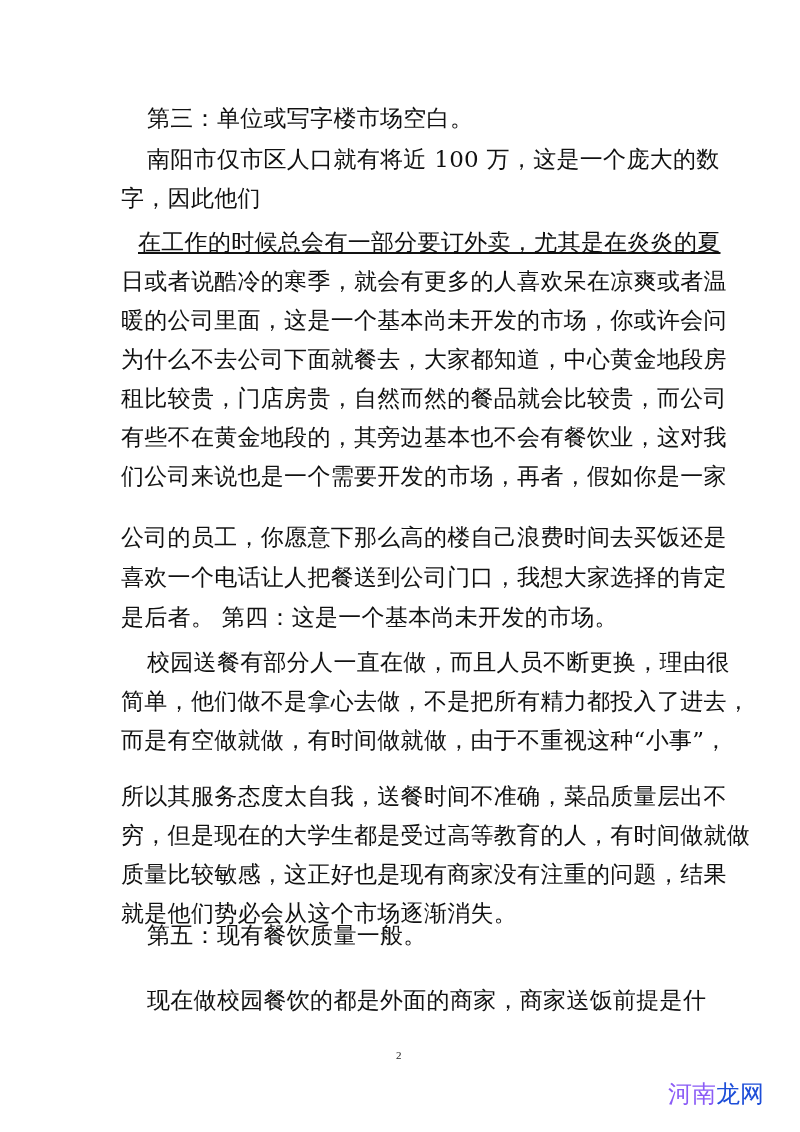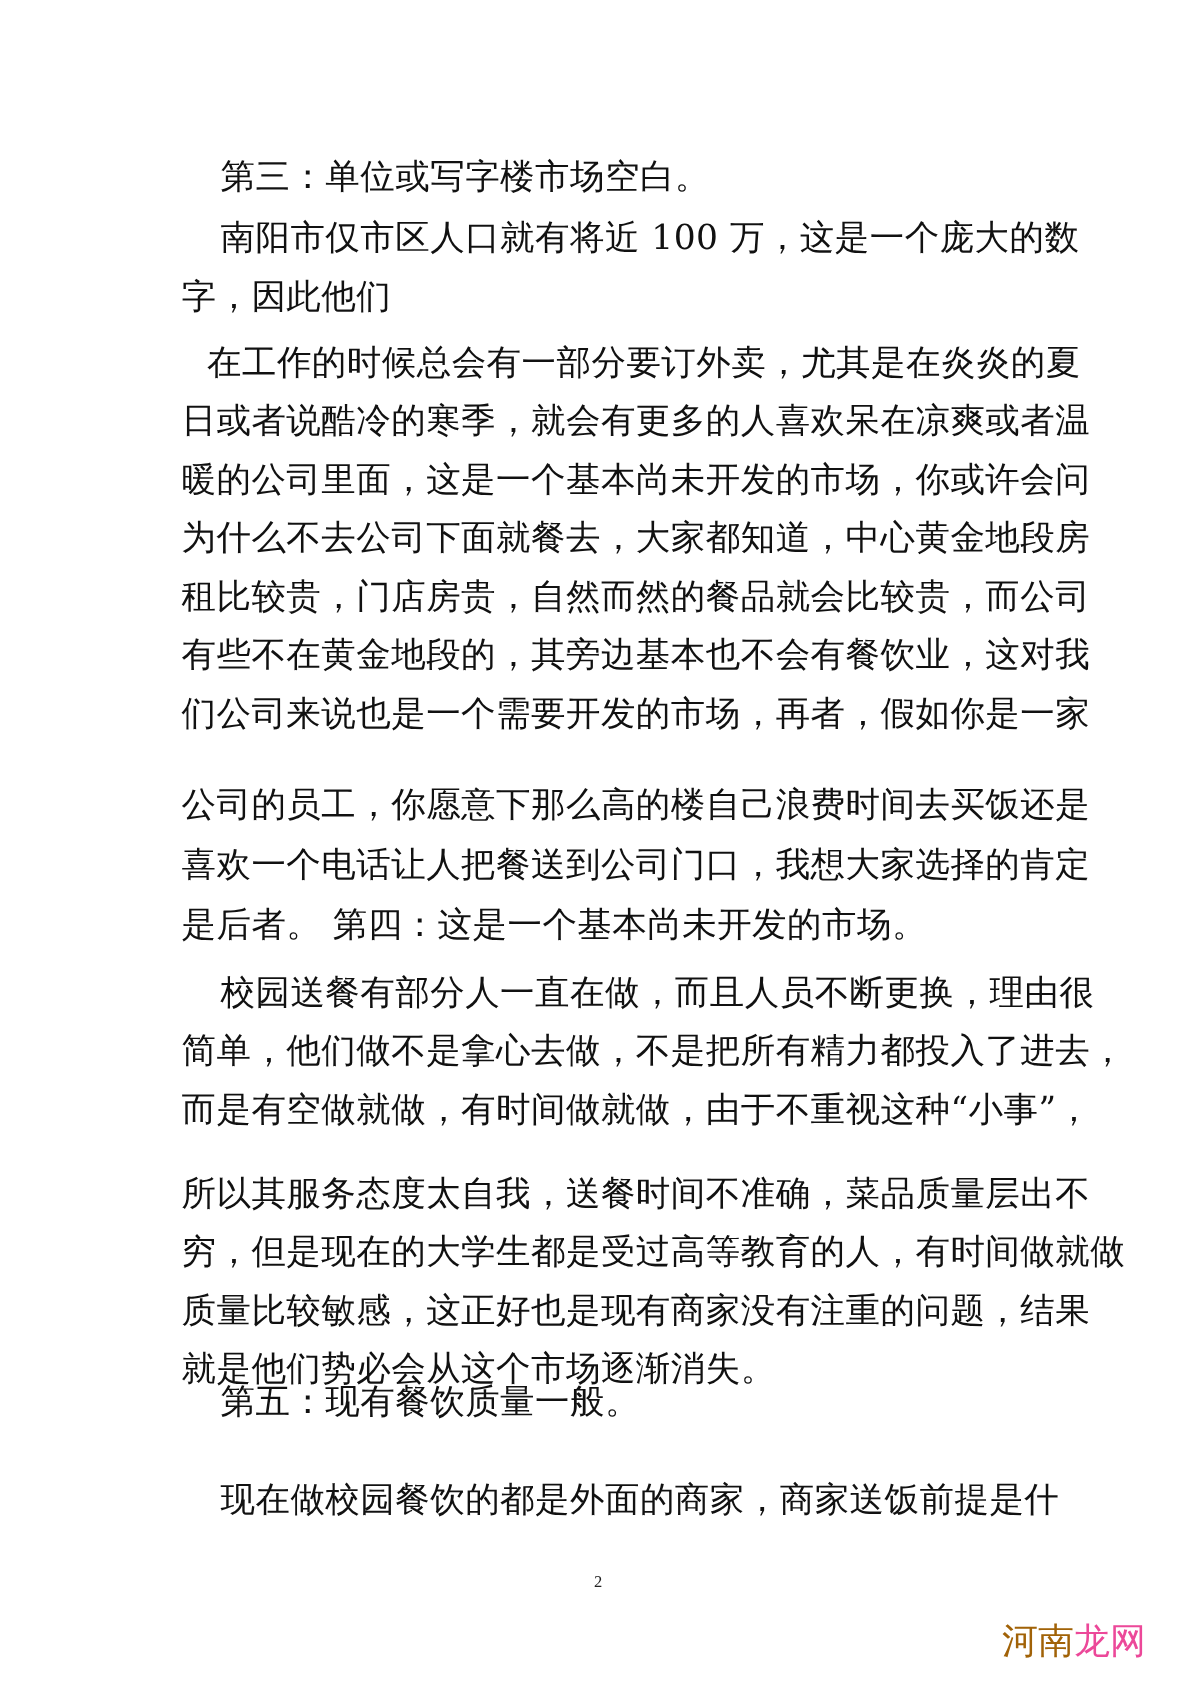--- a/index.html
+++ b/index.html
@@ -7,32 +7,32 @@
          font-family: "DejaVu Serif", "Liberation Serif", serif; color: #111; }
   .page { position: absolute; left: 0; top: 0; width: 800px; height: 1132px; background: #fff; }
   .line { position: absolute; left: 121px; width: 566px; font-size: 23px; line-height: 30px;
           white-space: nowrap; letter-spacing: 0.3px; }
   .indent { left: 147px; }
   .indent-small { left: 138px; }
   .page-number { position: absolute; left: 396px; top: 1049px; font-size: 11px;
                  font-family: "Liberation Serif", serif; color: #222; }
   .watermark { position: absolute; left: 668px; top: 1078px; font-size: 24px;
                font-family: "DejaVu Sans", sans-serif; letter-spacing: 0px; }
-  .wm-orange { color: #a16207; }
-  .wm-dark { color: #ec4899; }
+  .wm-orange { color: #8b5cf6; }
+  .wm-dark { color: #1d4ed8; }
 </style>
 </head>
 <body>
 
 <div class="page">
   <div id="lines">
       <div class="line indent" style="top: 103px;">第三：单位或写字楼市场空白。</div>
       <div class="line indent" style="top: 144px; text-align: center;">南阳市仅市区人口就有将近 100 万，这是一个庞大的数</div>
       <div class="line" style="top: 183px;">字，因此他们</div>
-      <div class="line indent-small" style="top: 227px;">在工作的时候总会有一部分要订外卖，尤其是在炎炎的夏</div>
+      <div class="line indent-small" style="top: 227px; text-decoration: underline;">在工作的时候总会有一部分要订外卖，尤其是在炎炎的夏</div>
       <div class="line" style="top: 266px;">日或者说酷冷的寒季，就会有更多的人喜欢呆在凉爽或者温</div>
       <div class="line" style="top: 305px;">暖的公司里面，这是一个基本尚未开发的市场，你或许会问</div>
       <div class="line" style="top: 344px;">为什么不去公司下面就餐去，大家都知道，中心黄金地段房</div>
       <div class="line" style="top: 383px;">租比较贵，门店房贵，自然而然的餐品就会比较贵，而公司</div>
       <div class="line" style="top: 422px;">有些不在黄金地段的，其旁边基本也不会有餐饮业，这对我</div>
       <div class="line" style="top: 461px;">们公司来说也是一个需要开发的市场，再者，假如你是一家</div>
       <div class="line" style="top: 522px;">公司的员工，你愿意下那么高的楼自己浪费时间去买饭还是</div>
       <div class="line" style="top: 562px;">喜欢一个电话让人把餐送到公司门口，我想大家选择的肯定</div>
       <div class="line" style="top: 602px;">是后者。 第四：这是一个基本尚未开发的市场。</div>
       <div class="line indent" style="top: 647px;">校园送餐有部分人一直在做，而且人员不断更换，理由很</div>

